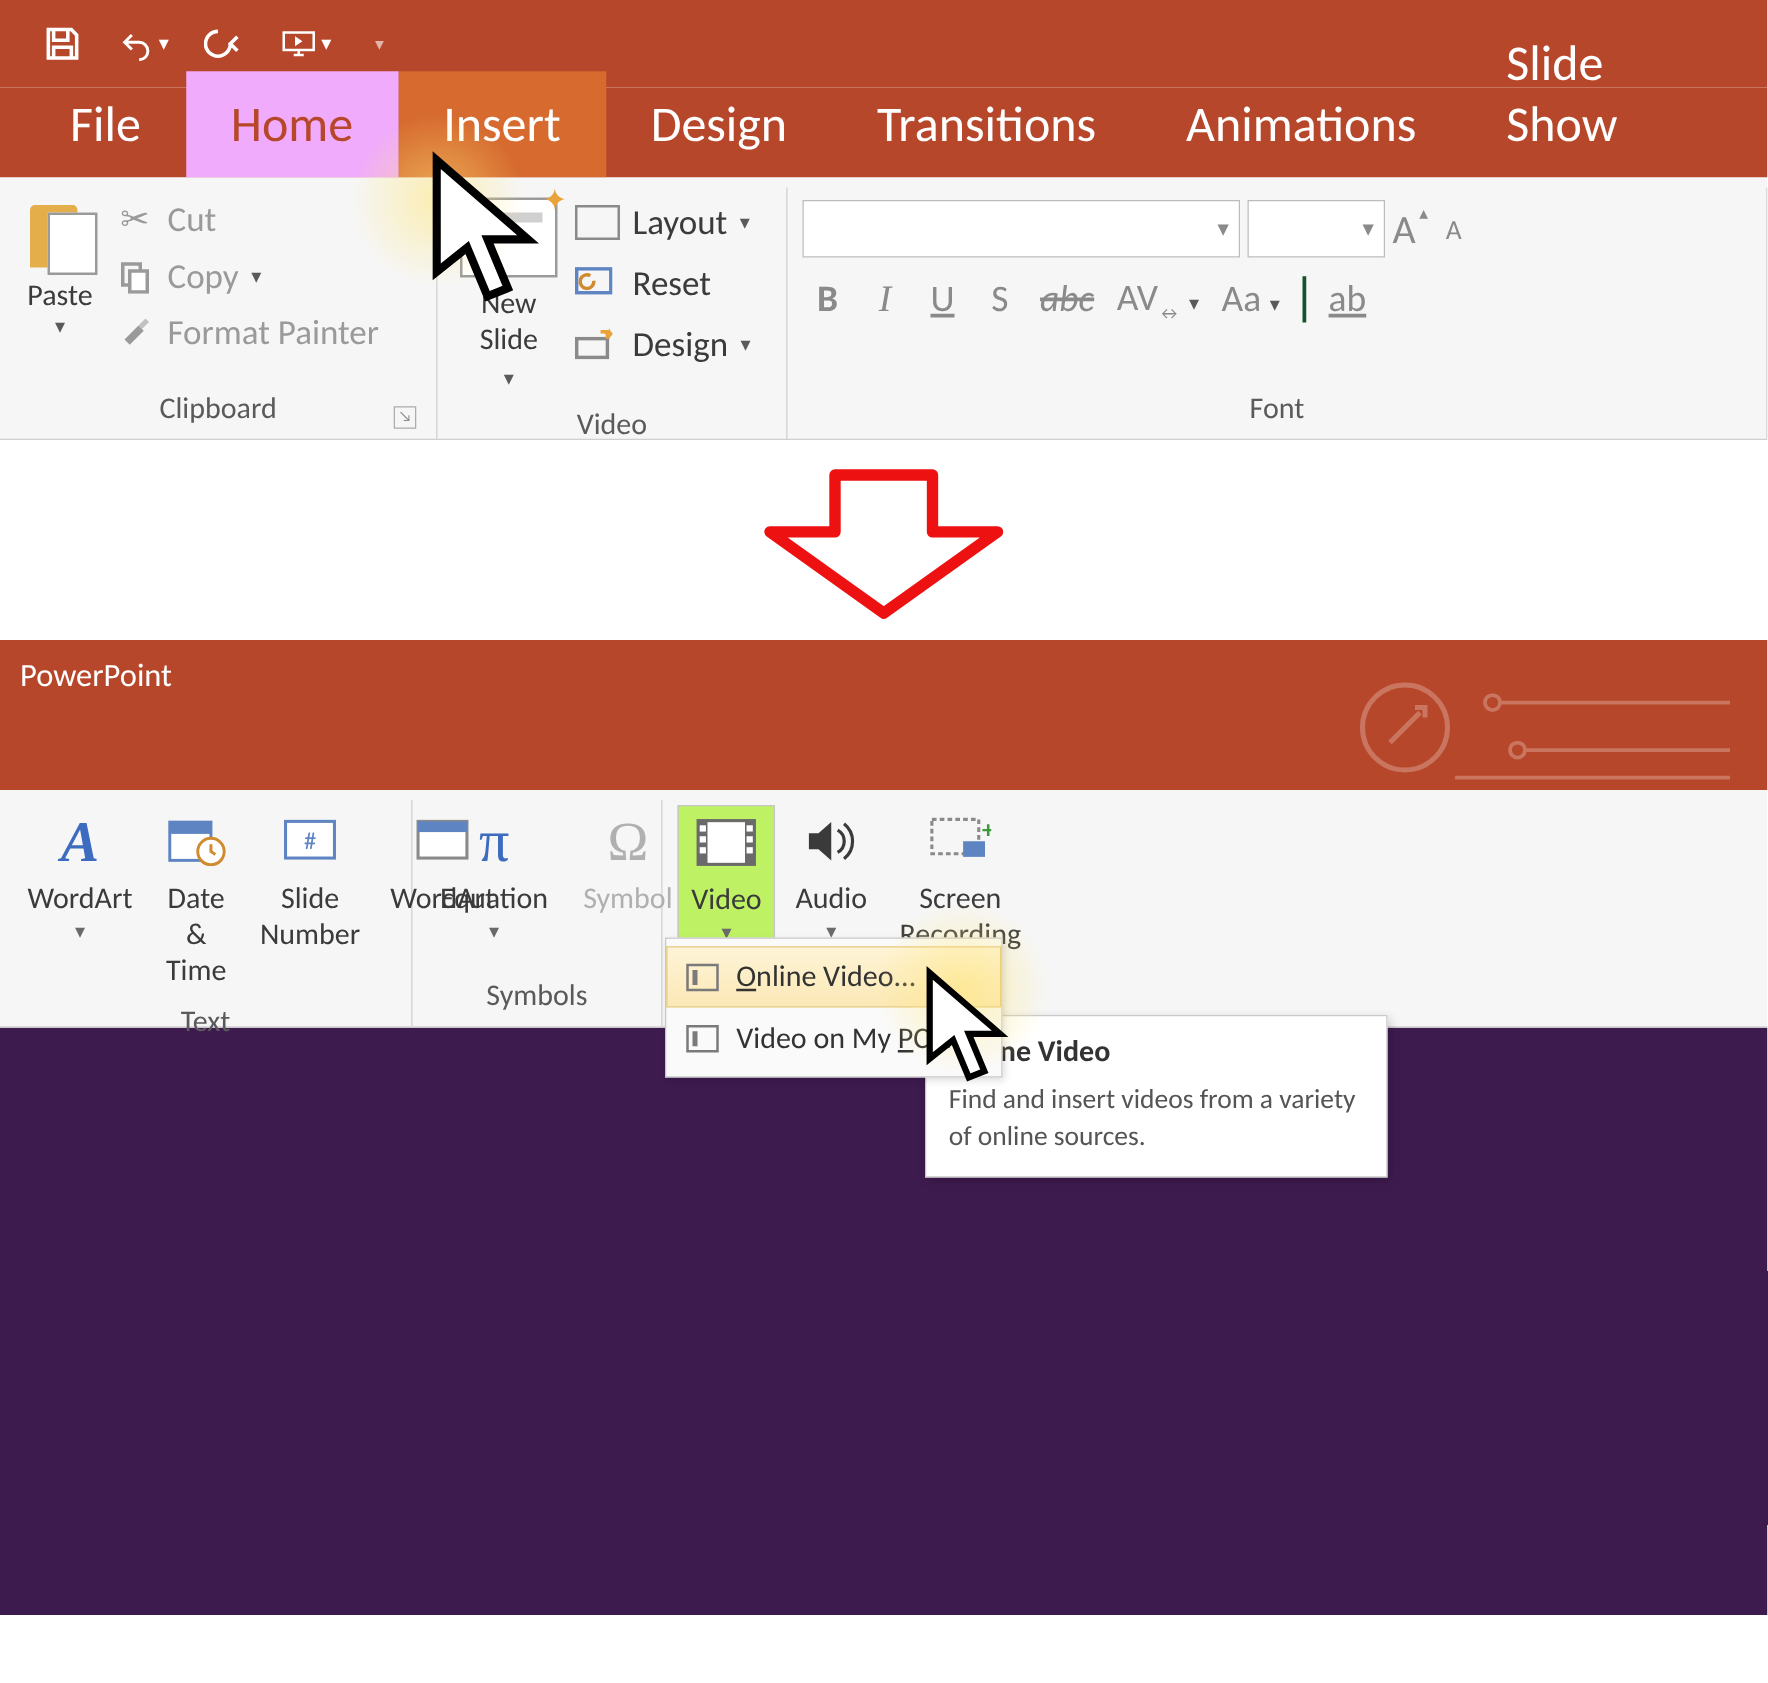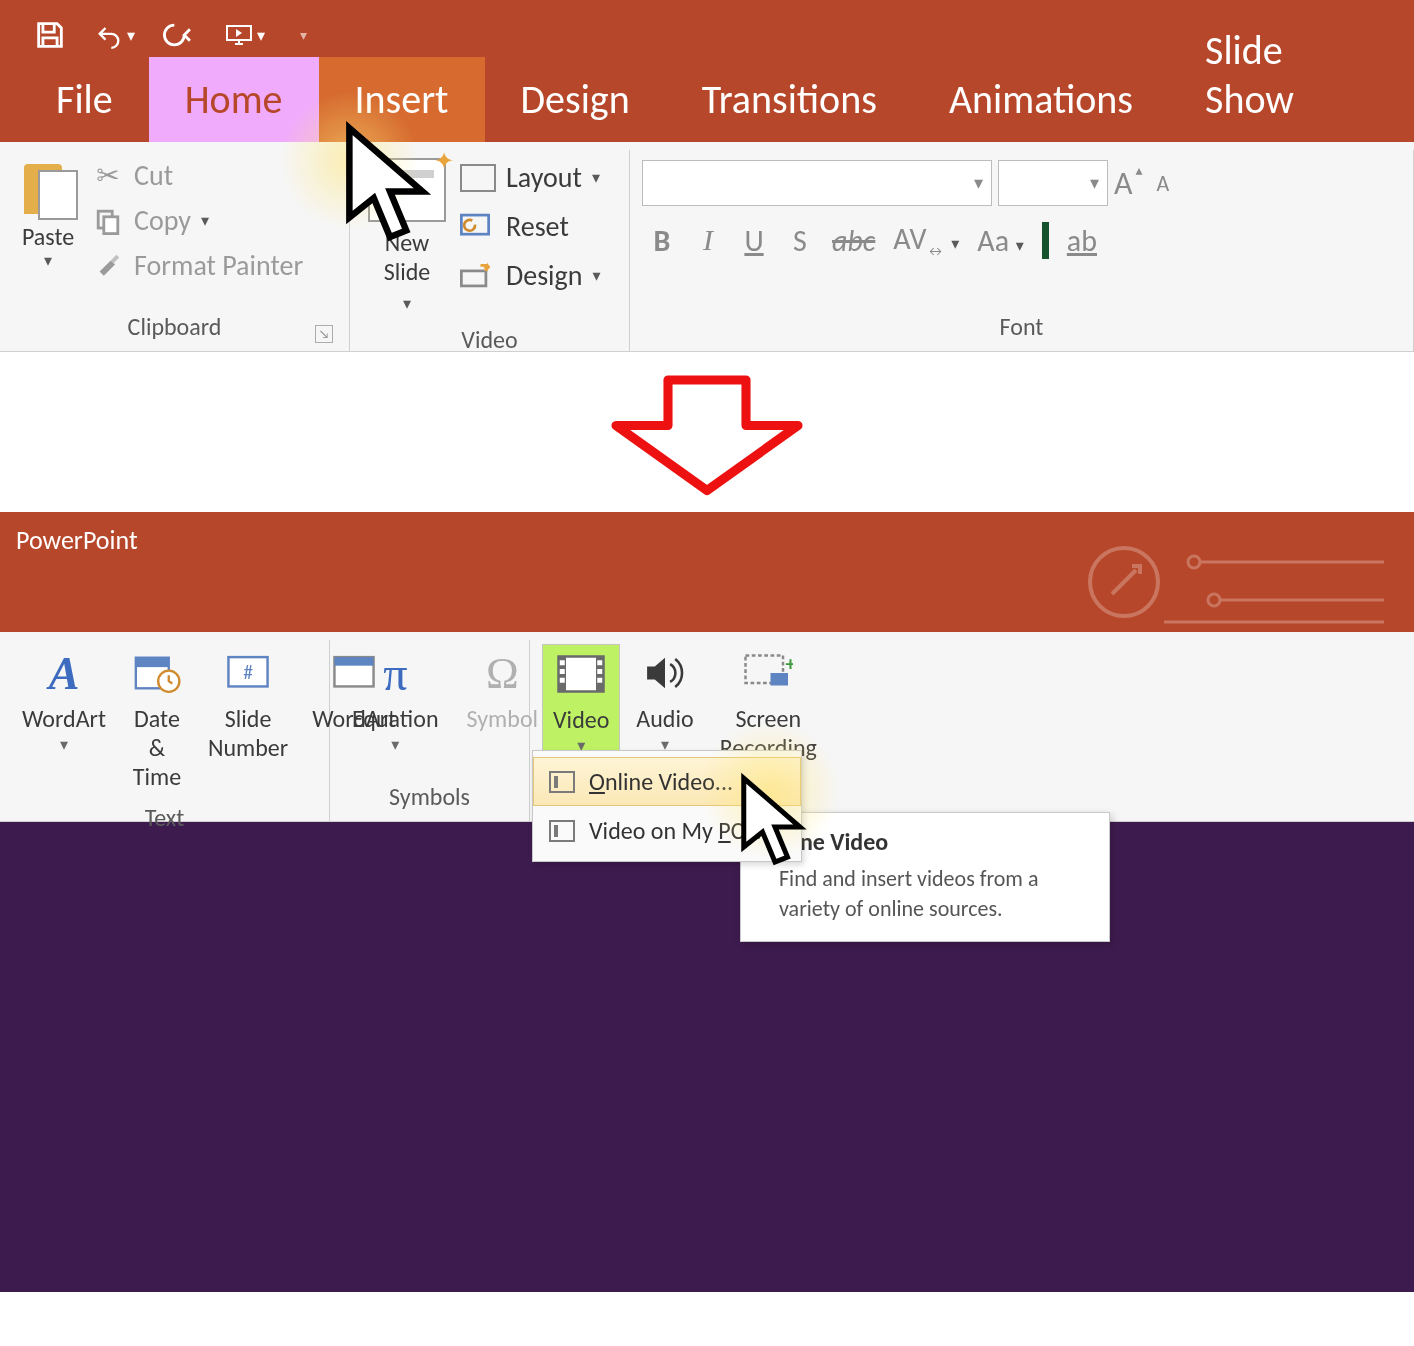--- a/index.html
+++ b/index.html
@@ -69,21 +69,21 @@
   
   .dropdown-menu { position:absolute; left:532px; top:750px; width:270px; background:#fafafa; border:1px solid #c8c8c8; box-shadow:2px 3px 6px rgba(0,0,0,0.15); padding:6px 0; z-index:5; }
   .dd-item { display:flex; align-items:center; gap:14px; padding:10px 16px; font-size:24px; color:#333; }
   .dd-item.hover { background: linear-gradient(#fef4d6,#fbe8b6); border:1px solid #e5c576; padding:9px 15px; }
   .dd-item .dd-ic { width:26px; height:22px; border:2px solid #7a7a7a; position:relative; }
   .dd-item .dd-ic::before{content:"";position:absolute;left:3px;top:3px;bottom:3px;width:4px;background:#7a7a7a;}
   .dd-item u { text-decoration: underline; }
   
   .tooltip { position:absolute; left:740px; top:812px; width:370px; background:#fff; border:1px solid #c9c9c9; box-shadow:2px 3px 8px rgba(0,0,0,0.2); padding:14px 18px 18px 18px; z-index:4; }
   .tooltip .tt-title { font-weight:600; font-size:24px; color:#333; margin-bottom:8px; }
-  .tooltip .tt-body { font-size:22px; color:#555; line-height:1.35;margin-left:20px; }
+  .tooltip .tt-body { font-size:22px; color:#555; line-height:1.35; }
   
   .slide-area { background:#3e1b4f; height:470px; }
   
   
   .cursor-big { position:absolute; z-index:20; pointer-events:none; }
   .cursor-glow { position:absolute; width:140px; height:140px; border-radius:50%; background:radial-gradient(circle, rgba(255,230,120,0.55) 0%, rgba(255,230,120,0) 70%); z-index:19; pointer-events:none; }
   
   
   svg { display:block; }
 </style>
@@ -228,21 +228,21 @@
           <span style="color:#8a8a8a;font-size:22px;margin-left:18px;">A</span>
         </div>
         <div class="font-tools">
           <span style="font-weight:700;">B</span>
           <span style="font-style:italic;font-family:serif;">I</span>
           <span style="text-decoration:underline;">U</span>
           <span>S</span>
           <span style="text-decoration:line-through;font-style:italic;">abc</span>
           <span><span>AV</span><sub style="font-size:14px;">↔</sub> <span class="drop-caret">▾</span></span>
           <span><span>Aa</span> <span class="drop-caret">▾</span></span>
-          <span style="color:#8a8a8a;border-left:7px solid #14532d;padding-left:18px;">
+          <span style="color:#8a8a8a;border-left:3px solid #14532d;padding-left:18px;">
             <span style="text-decoration:underline;">ab</span>
           </span>
         </div>
       </div>
       <div class="ribbon-group-label">Font</div>
     </div>
   </div>
 </div>
 
 <div class="separator">

